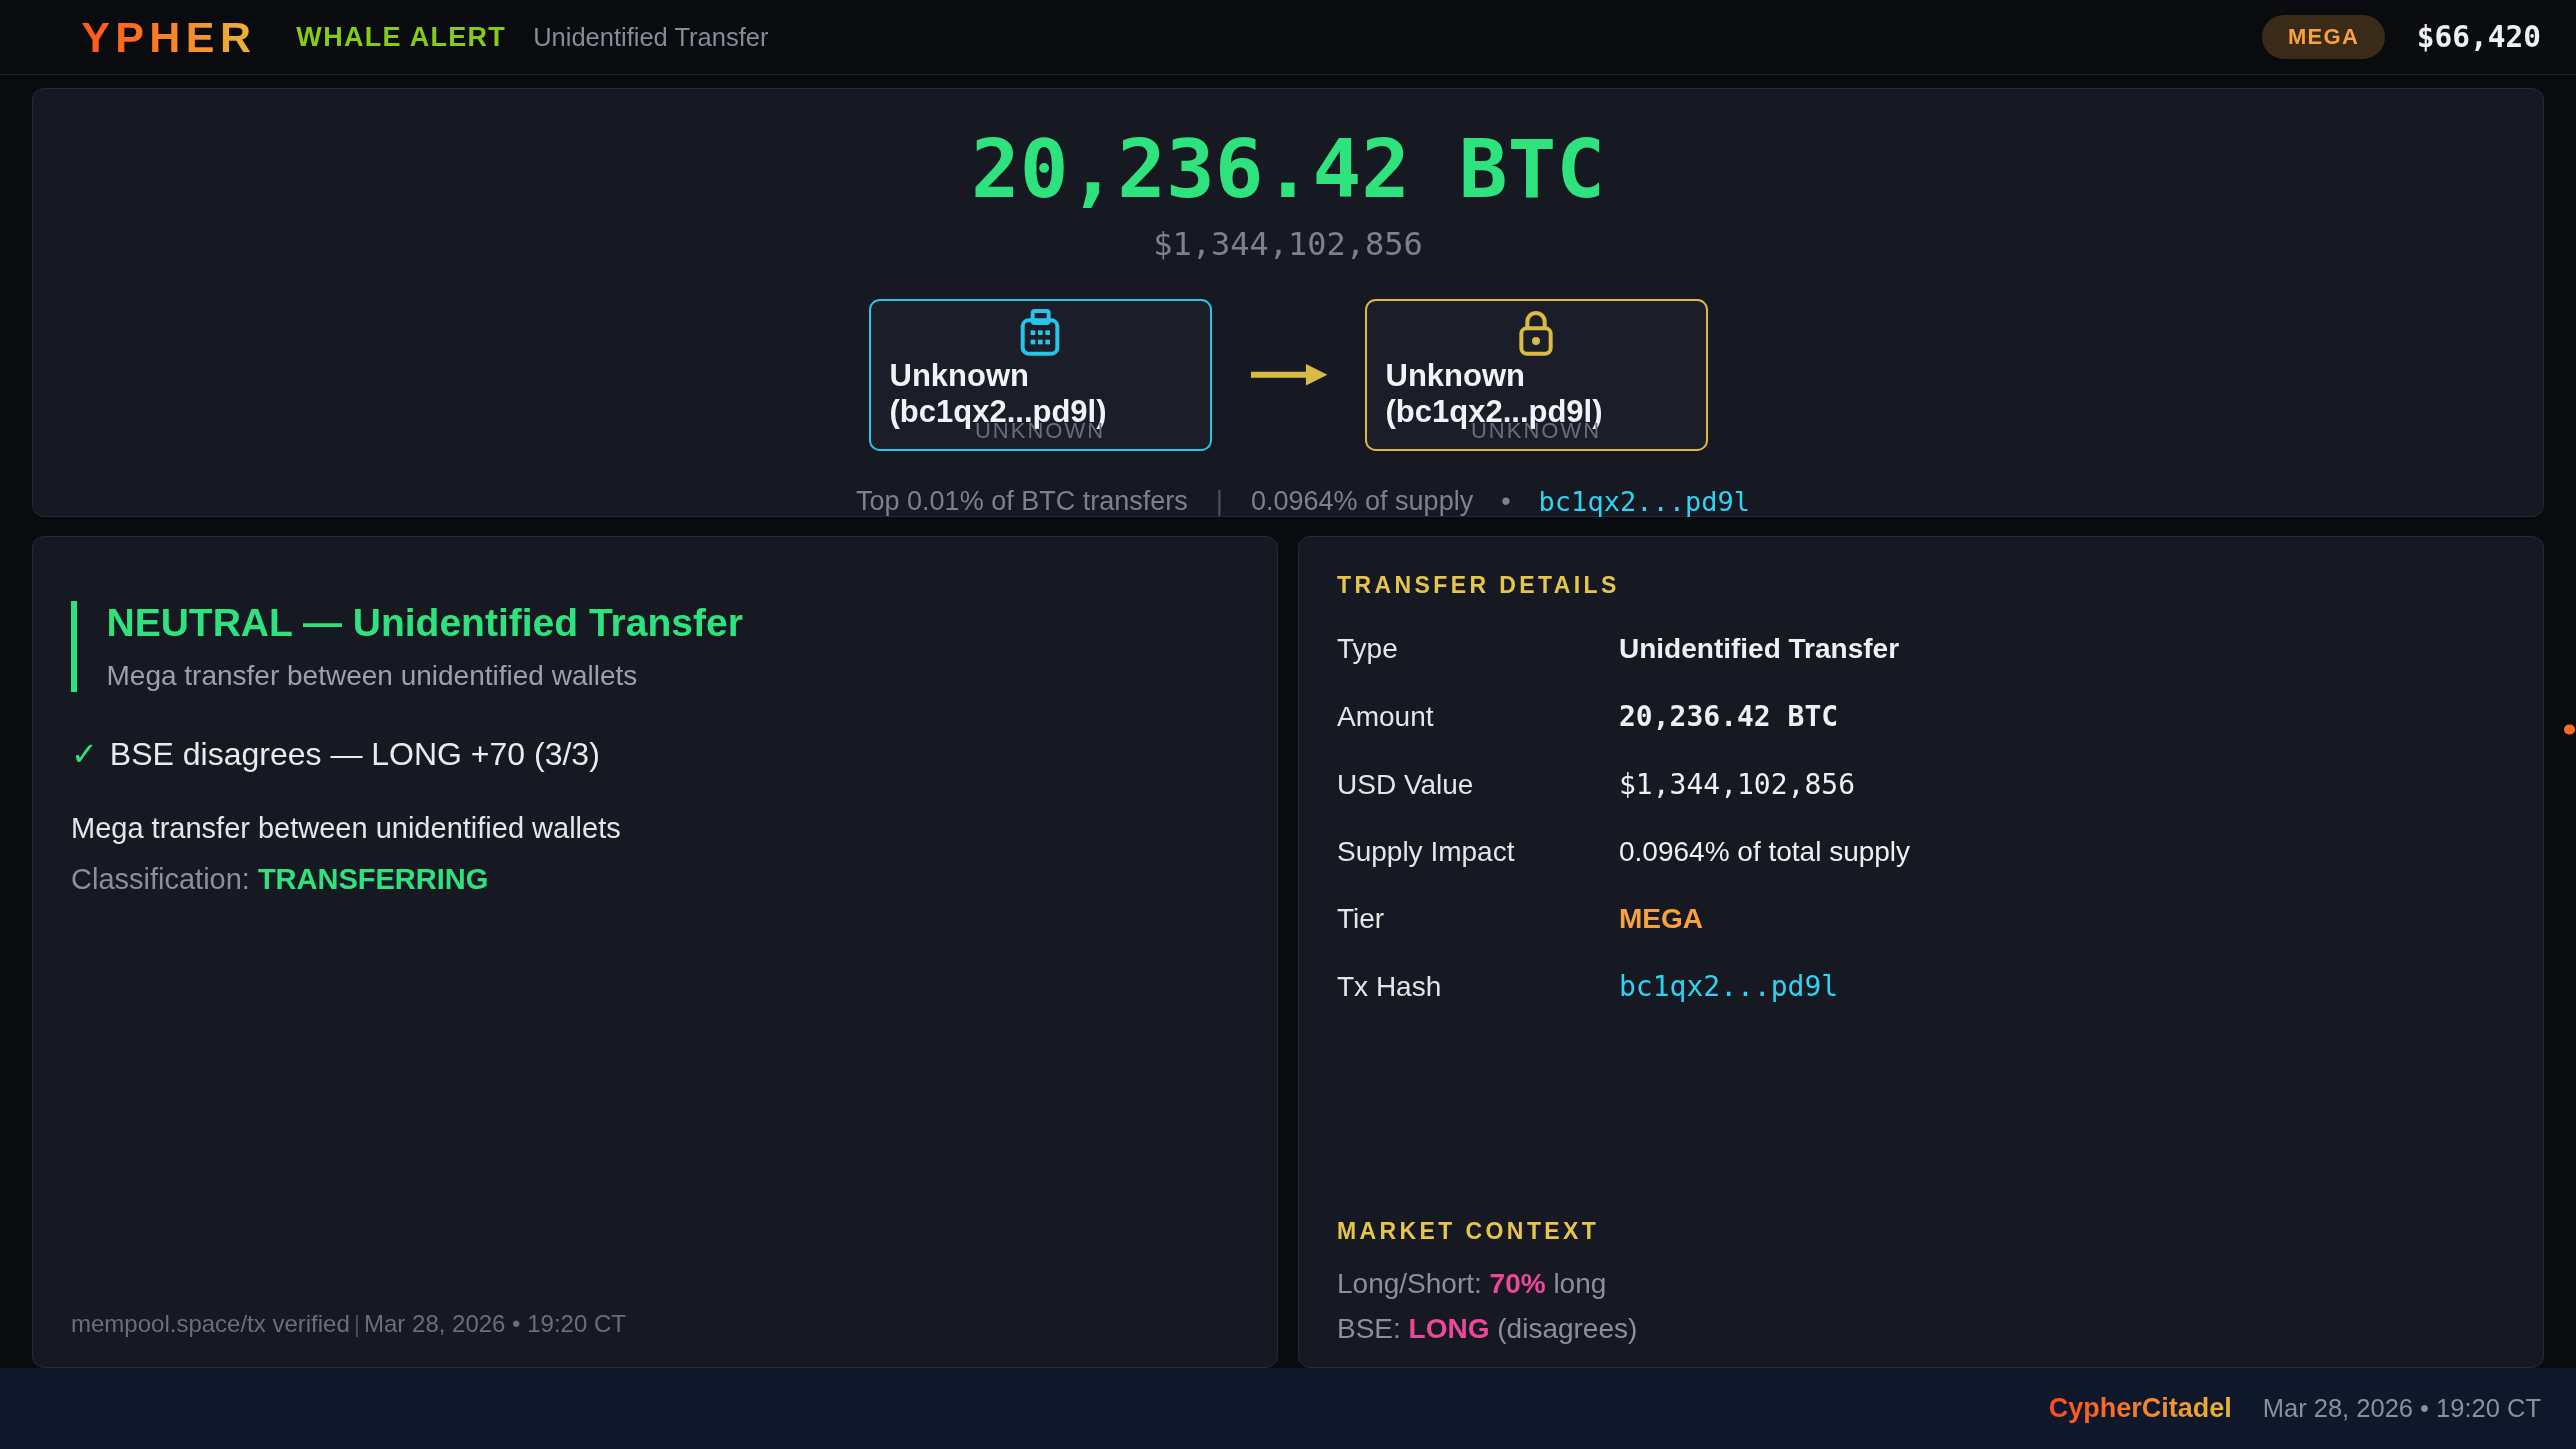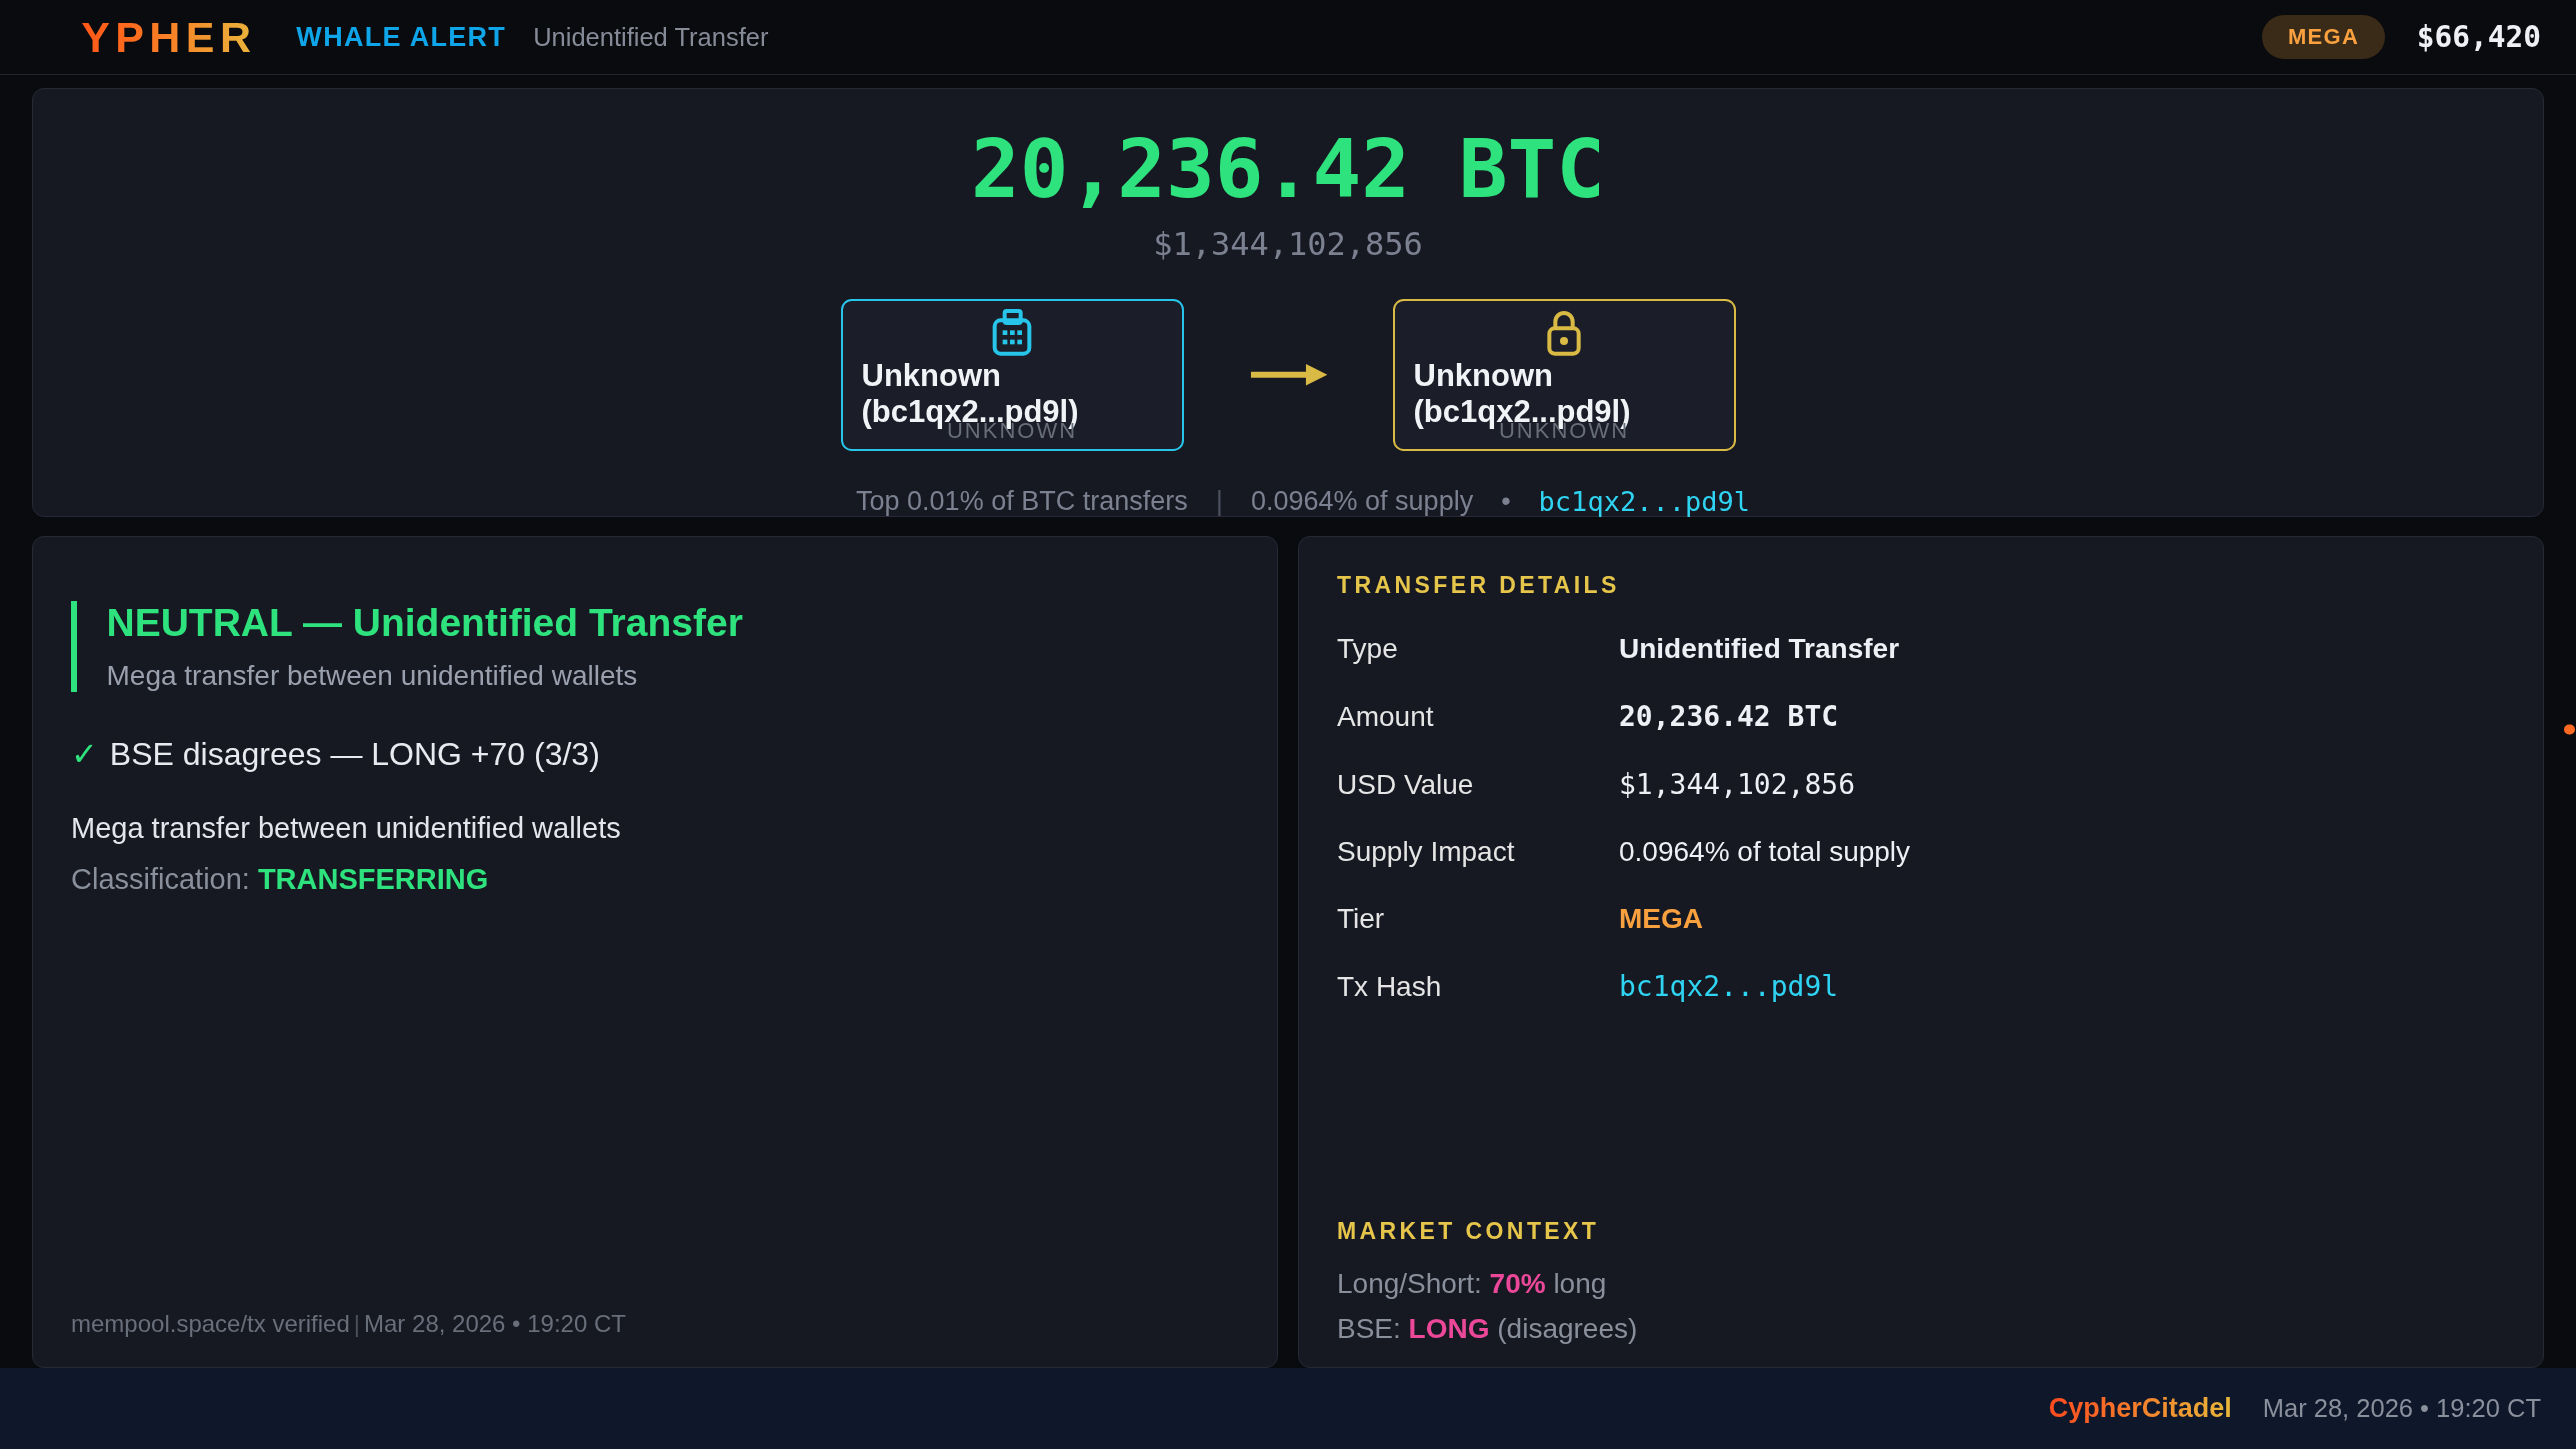--- a/index.html
+++ b/index.html
@@ -9,35 +9,35 @@
   
   .topbar { height:75px; display:flex; align-items:center; padding:0 35px;
             border-bottom:1.3px solid #20242e; background:#0a0b0e; }
   .logo { display:flex; align-items:center; font-weight:800; letter-spacing:5.4px;
           background:linear-gradient(90deg,#ff4514 0%,#ff6d1e 45%,#e9b63c 100%);
           -webkit-background-clip:text; background-clip:text; color:transparent; }
   .logo-c { font-size:62px; line-height:1; position:relative; margin-right:-4px; }
   .logo-dot { position:absolute; width:10.7px; height:10.7px; border-radius:50%;
               background:#ff6a22; right:1.3px; top:50%; transform:translateY(-4%); }
   .logo-rest { font-size:43px; line-height:1; }
-  .tb-title { margin-left:40px; font-size:27px; font-weight:700; color:#0ea5e9; letter-spacing:1.3px; }
+  .tb-title { margin-left:40px; font-size:27px; font-weight:700; color:#84cc16; letter-spacing:1.3px; }
   .tb-subtitle { margin-left:27px; font-size:25.5px; color:#868b98; }
   .tb-right { margin-left:auto; display:flex; align-items:center; gap:32px; }
   .tier-pill { background:#3a2b18; color:#f9a03f; font-weight:700; font-size:22px;
                letter-spacing:1.3px; padding:9.4px 25.5px; border-radius:670px; }
   .tb-price { font-family:"DejaVu Sans Mono", monospace; font-weight:700; font-size:29.5px; color:#eef0f5; }
 
   
   .hero { margin:13.4px 32px 0; height:429px; background:#171922; border:1.3px solid #262a36;
           border-radius:12px; display:flex; flex-direction:column; align-items:center; padding-top:40px; }
   .hero-amount { font-family:"DejaVu Sans Mono", monospace; font-weight:700;
                  font-size:81px; color:#2ee27d; line-height:1; }
   .hero-usd { margin-top:14.8px; font-family:"DejaVu Sans Mono", monospace;
               font-size:32px; color:#7b8190; }
-  .flow { display:flex; align-items:center; gap:64px; margin-top:36px; }
+  .flow { display:flex; align-items:center; gap:36px; margin-top:36px; }
   .wallet { width:343px; height:152px; border-radius:10.7px; background:#1b1e28;
             position:relative; padding:6.7px 19px; }
   .wallet.from { border:2.7px solid #27c5ea; }
   .wallet.to   { border:2.7px solid #d9ba44; }
   .wallet-icon { display:flex; justify-content:center; height:50px; }
   .wallet-name, .wallet-addr { font-size:31px; font-weight:700; color:#f1f3f7; line-height:1.15; }
   .wallet-tag { position:absolute; bottom:5.4px; left:0; right:0; text-align:center;
                 font-size:22px; color:#686d7a; letter-spacing:2px; }
   .hero-stats { margin-top:34px; display:flex; align-items:center; gap:28px;
                 font-size:27px; color:#7b8190;margin-left:30px; }

